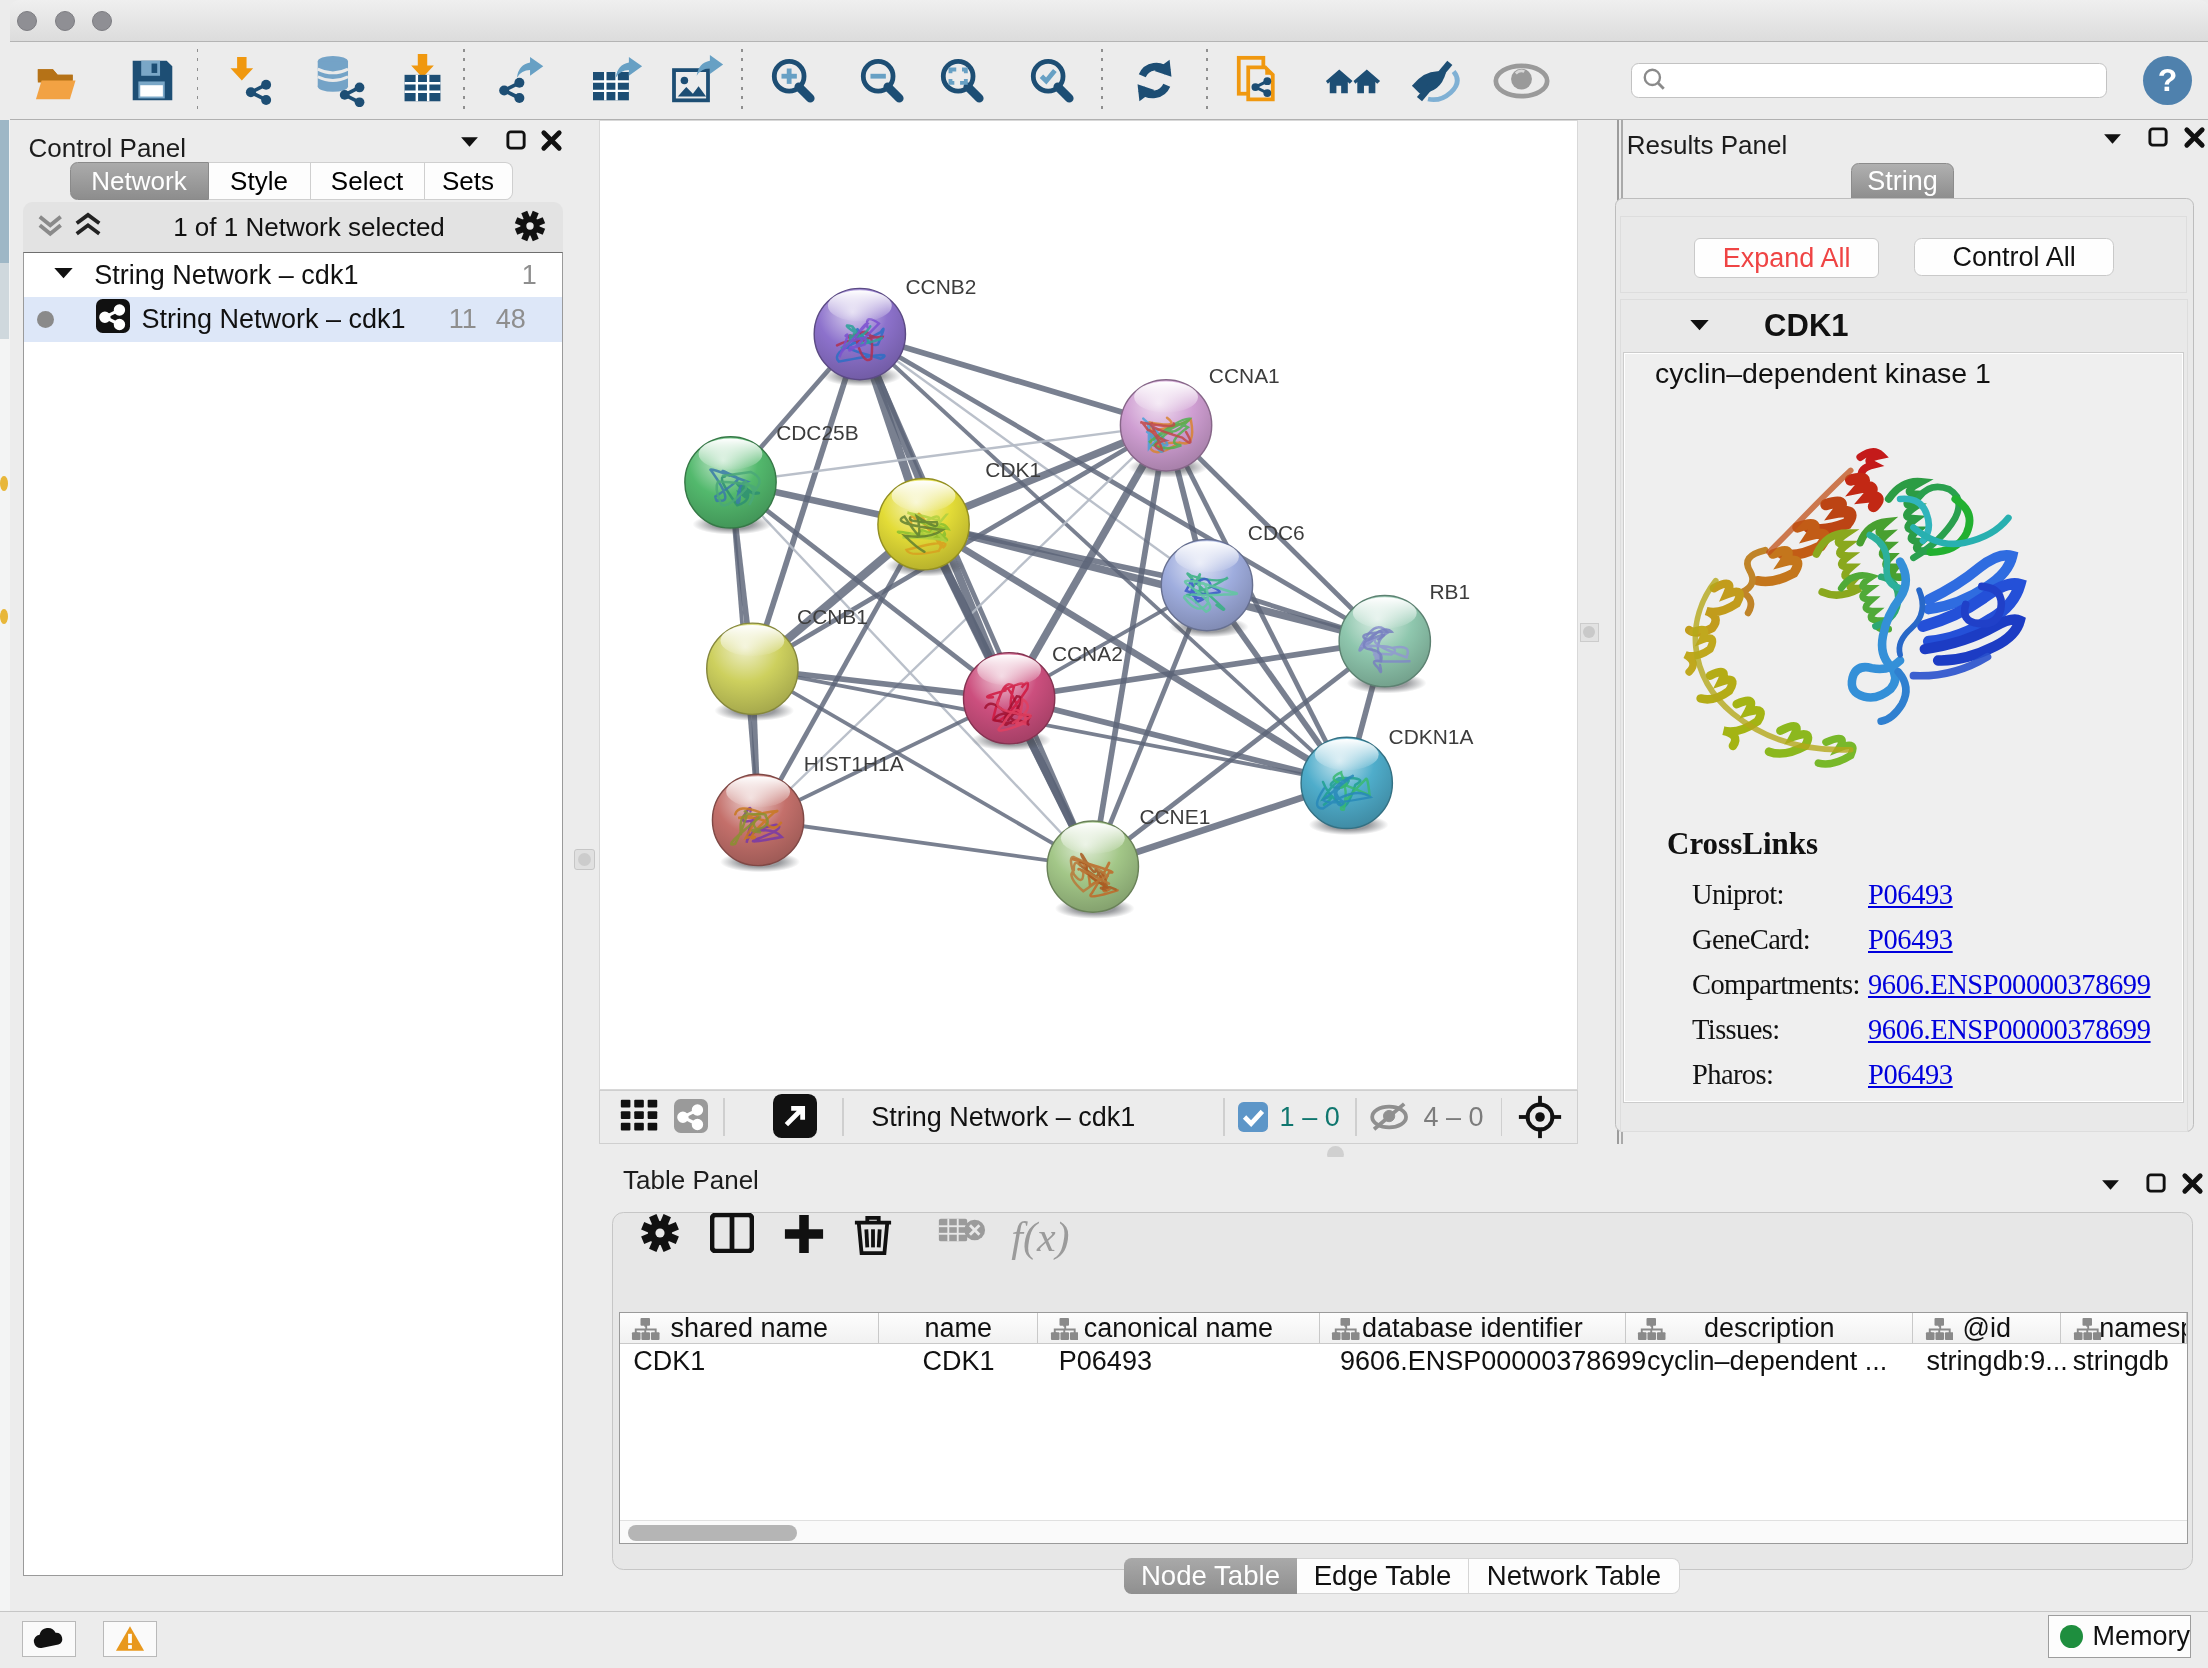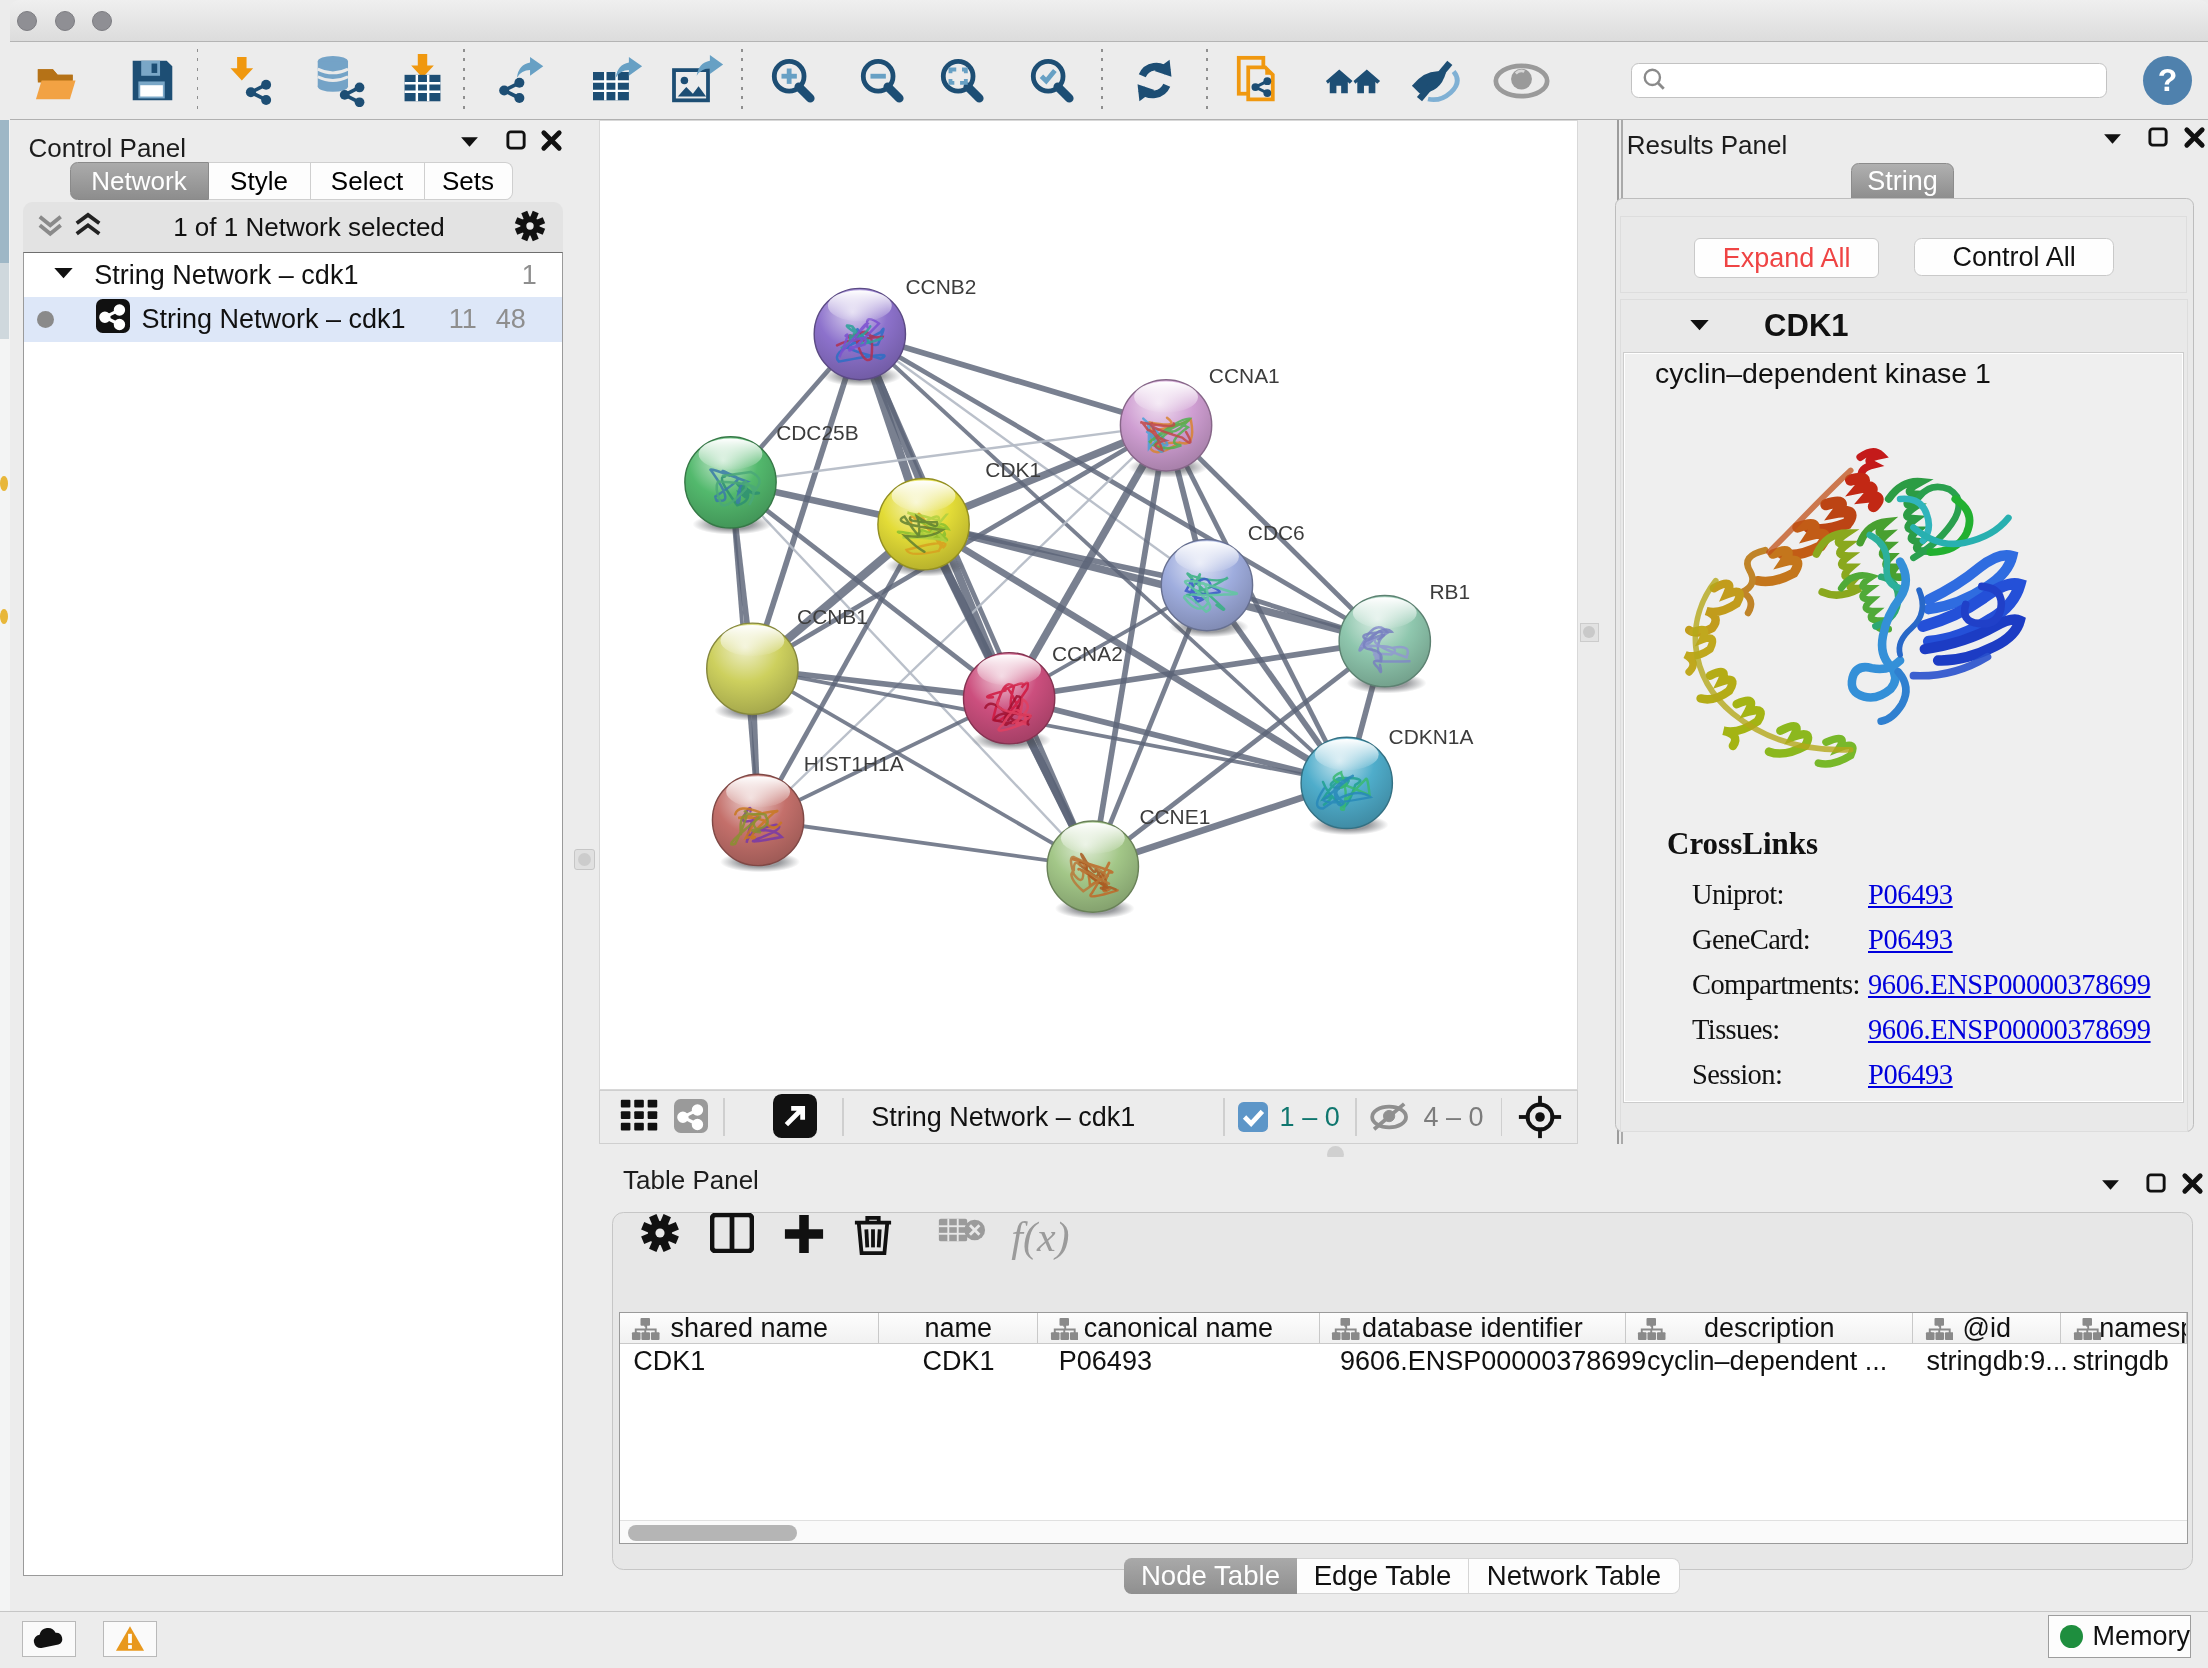--- a/index.html
+++ b/index.html
@@ -680,21 +680,21 @@
                 <path d="M44 152 C 12 192, 14 252, 62 292 C 94 318, 134 332, 186 330" stroke="#b4a81a" stroke-width="6" opacity="0.8"></path>
                 <path d="M252 252 q 42 2 78 -20" stroke="#2850cc" stroke-width="8" opacity="0.9"></path>
               </g>
             </svg></div>
    <div class="abs" style="left:42px;top:472px;font-family:'Liberation Serif',serif;font-size:31px;font-weight:700;color:#111;">CrossLinks</div>
    <div class="abs" style="left:67px;top:518px;font-family:'Liberation Serif',serif;font-size:28.5px;letter-spacing:-0.6px;color:#111;line-height:45px;">
      <div>Uniprot:</div>
             <div>GeneCard:</div>
             <div>Compartments:</div>
             <div>Tissues:</div>
-            <div>Session:</div>
+            <div>Pharos:</div>
    </div>
    <div class="abs" style="left:243px;top:518px;font-family:'Liberation Serif',serif;font-size:28.5px;letter-spacing:-0.4px;color:#0000dd;line-height:45px;text-decoration:underline;">
      <div>P06493</div>
             <div>P06493</div>
             <div>9606.ENSP00000378699</div>
             <div>9606.ENSP00000378699</div>
             <div>P06493</div>
    </div>
  </div>
 </div>

